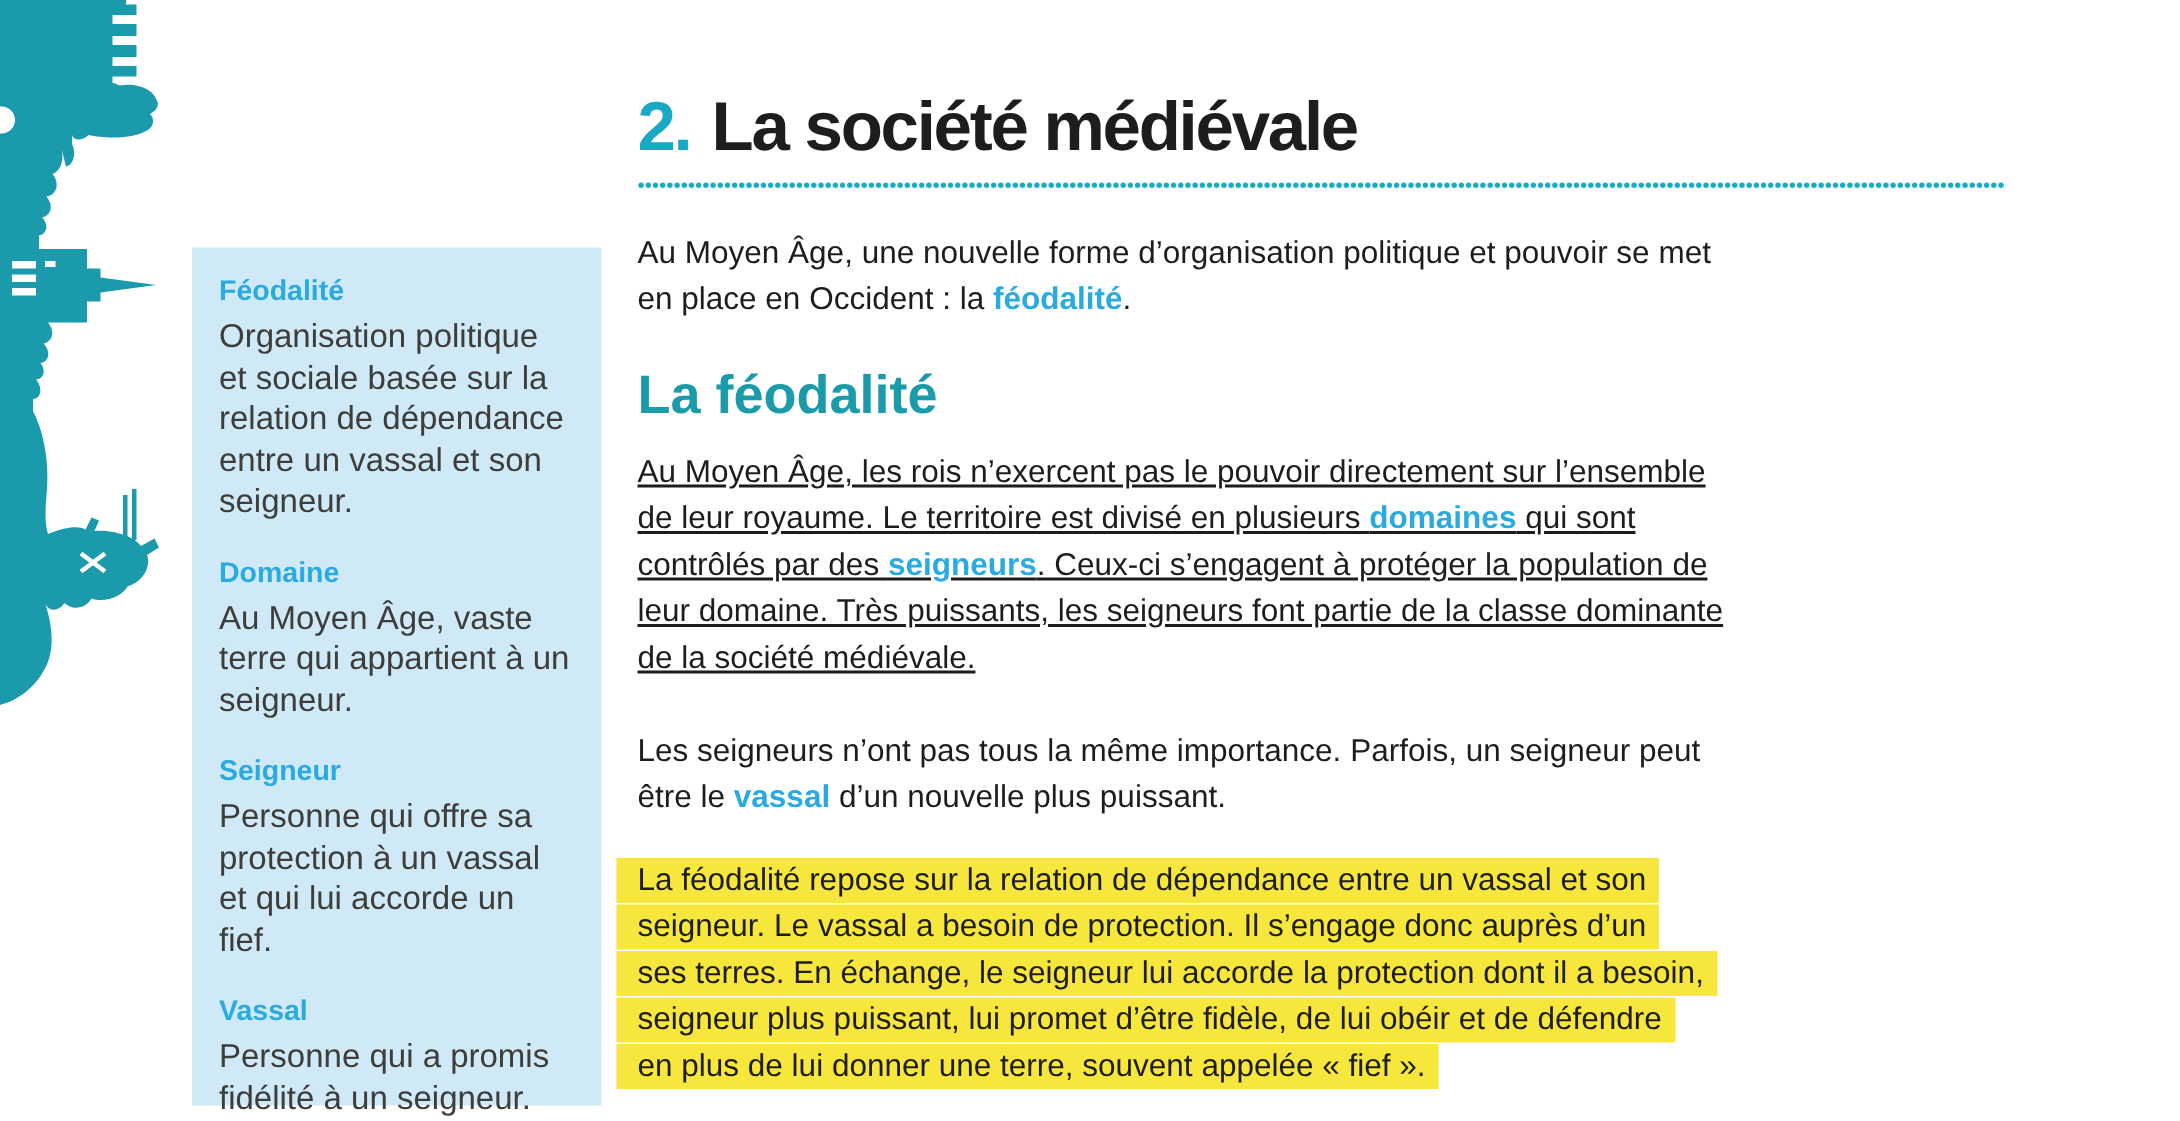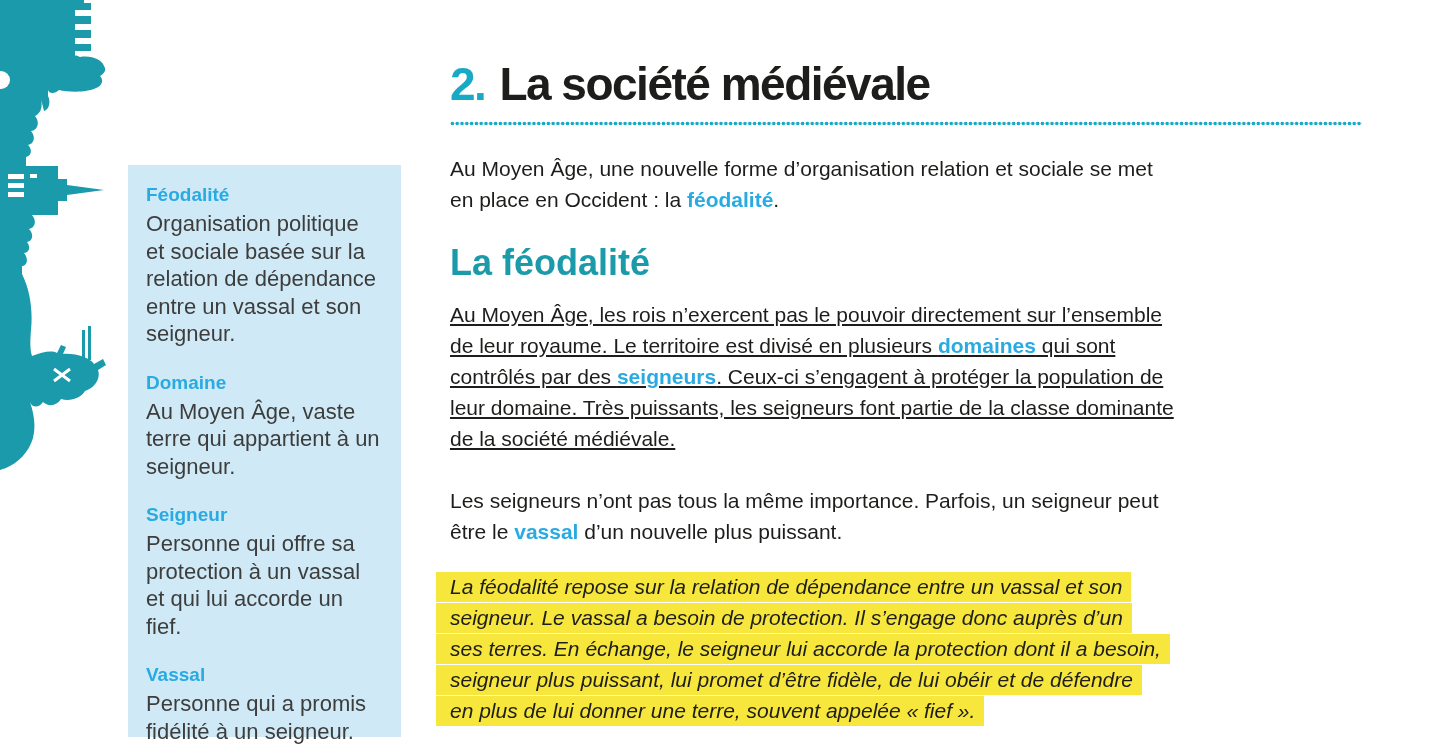--- a/index.html
+++ b/index.html
@@ -21,21 +21,21 @@
   
   .defbox{
     position:absolute;left:128px;top:165px;width:273px;height:572px;
     background:var(--defbox-bg);box-sizing:border-box;padding:15px 18px 20px 18px;
   }
   .def-entry{margin:0 0 20px 0;}
   .def-entry:last-child{margin-bottom:0;}
   .def-term{color:var(--keyword-blue);font-weight:bold;font-size:19px;line-height:30px;}
   .def-text{color:var(--def-text);font-size:22px;line-height:27.5px;}
   
-  .content{position:absolute;left:450px;top:0;width:912px;}
+  .content{position:absolute;left:425px;top:0;width:912px;}
   h1.page-title{
     margin:58px 0 0 0;font-size:46px;line-height:52px;font-weight:bold;
     letter-spacing:-1.5px;color:var(--text-dark);
   }
   h1 .title-number{color:var(--title-accent);margin-right:14px;}
   .dotted-rule{
     margin-top:10px;height:7px;width:100%;
     background-image:radial-gradient(circle,var(--title-accent) 1.6px,rgba(0,0,0,0) 2.1px);
     background-size:4.8px 7px;background-repeat:repeat-x;background-position:0 center;
   }
@@ -45,21 +45,21 @@
     margin:28px 0 0 0;font-size:36px;line-height:40px;font-weight:bold;
     color:var(--heading-teal);
   }
   .para.p-feodalite{margin-top:16px;text-decoration:underline;}
   .para.p-vassal{margin-top:31px;}
   .seg-keyword{color:var(--keyword-blue);font-weight:bold;}
   .highlight-block{margin:25px 0 0 -14px;}
   .hl-line{
     display:table;background:var(--highlight-yellow);
     font-size:21px;line-height:29.5px;margin-bottom:1.5px;
-    padding:0 9px 0 14px;white-space:nowrap;color:var(--text-dark);font-style:italic;
+    padding:0 9px 0 14px;white-space:nowrap;color:var(--text-dark);
   }
 </style>
 </head>
 <body>
 
 <div class="page">
 
   <svg class="skyline" viewBox="0 0 110 470" aria-hidden="true">
     <path fill="#1a9aab" d="
       M0,0 L84,0 L84,3 L91,3 L91,10 L75,10 L75,16 L91,16 L91,24 L75,24 L75,30 L91,30
@@ -106,21 +106,21 @@
       <div class="def-text">Personne qui a promis fidélité à un seigneur.</div>
     </div>
   </aside>
 
   <main class="content">
     <h1 class="page-title">
       <span class="title-number">2.</span><span>La société médiévale</span>
     </h1>
     <div class="dotted-rule"></div>
 
-    <p class="para intro"><span class="seg-normal">Au Moyen Âge, une nouvelle forme d’organisation relation et sociale se met</span><br><span class="seg-normal">en place en Occident : la </span><span class="seg-keyword">féodalité</span><span class="seg-normal">.</span></p>
+    <p class="para intro"><span class="seg-normal">Au Moyen Âge, une nouvelle forme d’organisation politique et pouvoir se met</span><br><span class="seg-normal">en place en Occident : la </span><span class="seg-keyword">féodalité</span><span class="seg-normal">.</span></p>
 
     <h2 class="section-heading">La féodalité</h2>
 
     <p class="para p-feodalite"><span class="seg-normal">Au Moyen Âge, les rois n’exercent pas le pouvoir directement sur l’ensemble</span><br><span class="seg-normal">de leur royaume. Le territoire est divisé en plusieurs </span><span class="seg-keyword">domaines</span><span class="seg-normal"> qui sont</span><br><span class="seg-normal">contrôlés par des </span><span class="seg-keyword">seigneurs</span><span class="seg-normal">. Ceux-ci s’engagent à protéger la population de</span><br><span class="seg-normal">leur domaine. Très puissants, les seigneurs font partie de la classe dominante</span><br><span class="seg-normal">de la société médiévale.</span></p>
 
     <p class="para p-vassal"><span class="seg-normal">Les seigneurs n’ont pas tous la même importance. Parfois, un seigneur peut</span><br><span class="seg-normal">être le </span><span class="seg-keyword">vassal</span><span class="seg-normal"> d’un nouvelle plus puissant.</span></p>
 
     <div class="highlight-block">
         <span class="hl-line">La féodalité repose sur la relation de dépendance entre un vassal et son</span>
         <span class="hl-line">seigneur. Le vassal a besoin de protection. Il s’engage donc auprès d’un</span>

